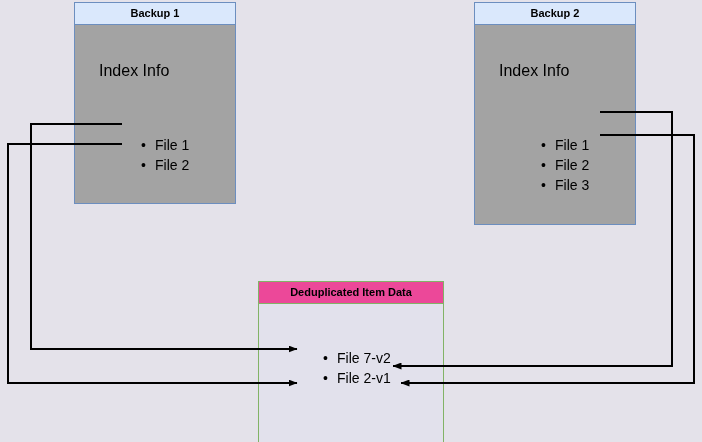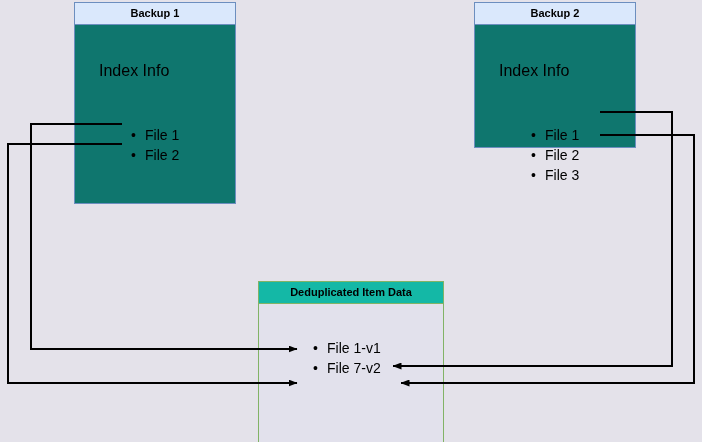--- a/index.html
+++ b/index.html
@@ -48,47 +48,47 @@
   .box-body {
     position: relative;
     width: 100%;
     height: calc(100% - 22px);
     box-sizing: border-box;
   }
 
   
   .box.blue {
     border-color: #6c8ebf;
-    background: #0f766e;
+    background: #a3a3a3;
   }
   .box.blue .box-title {
     background: #dae8fc;
     border-bottom-color: #6c8ebf;
   }
 
   
   .box.green {
     border-color: #82b366;
     background: #e2e1ec;
   }
   .box.green .box-title {
-    background: #14b8a6;
+    background: #ec4899;
     border-bottom-color: #82b366;
   }
 
   
   .index-label {
     position: absolute;
     font-size: 16px;
     color: #000;
     white-space: nowrap;
   }
   .file-list {
     position: absolute;
-    margin: 8px;
+    margin: 18px;
     padding: 0;
     list-style: none;
   }
   .file-list li {
     font-size: 14px;
     color: #000;
     line-height: 20px;
     white-space: nowrap;
     position: relative;
     padding-left: 14px;
@@ -126,38 +126,38 @@
     <div class="box-title">Backup 1</div>
     <div class="box-body">
       <div class="index-label" style="left:24px; top:37px;">Index Info</div>
       <ul class="file-list" style="left:48px; top:92px;">
         <li>File 1</li>
         <li>File 2</li>
       </ul>
     </div>
   </div>
 
-  <div class="box blue" style="left:474px; top:2px; width:162px; height:146px;">
+  <div class="box blue" style="left:474px; top:2px; width:162px; height:223px;">
     <div class="box-title">Backup 2</div>
     <div class="box-body">
       <div class="index-label" style="left:24px; top:37px;">Index Info</div>
       <ul class="file-list" style="left:48px; top:92px;">
         <li>File 1</li>
         <li>File 2</li>
         <li>File 3</li>
       </ul>
     </div>
   </div>
 
   <div class="box green" style="left:258px; top:281px; width:186px; height:163px;">
     <div class="box-title">Deduplicated Item Data</div>
     <div class="box-body">
       <ul class="file-list" style="left:46px; top:26px;">
-        <li>File 1-v1</li>
         <li>File 7-v2</li>
+        <li>File 2-v1</li>
       </ul>
     </div>
   </div>
 
   <svg id="wires" viewBox="0 0 702 442">
     <defs>
       <marker id="arrowhead" markerWidth="9" markerHeight="7" refX="8.5" refY="3.5" orient="auto" markerUnits="userSpaceOnUse">
         <polygon points="0 0, 9 3.5, 0 7" fill="#000000"></polygon>
       </marker>
     </defs>

